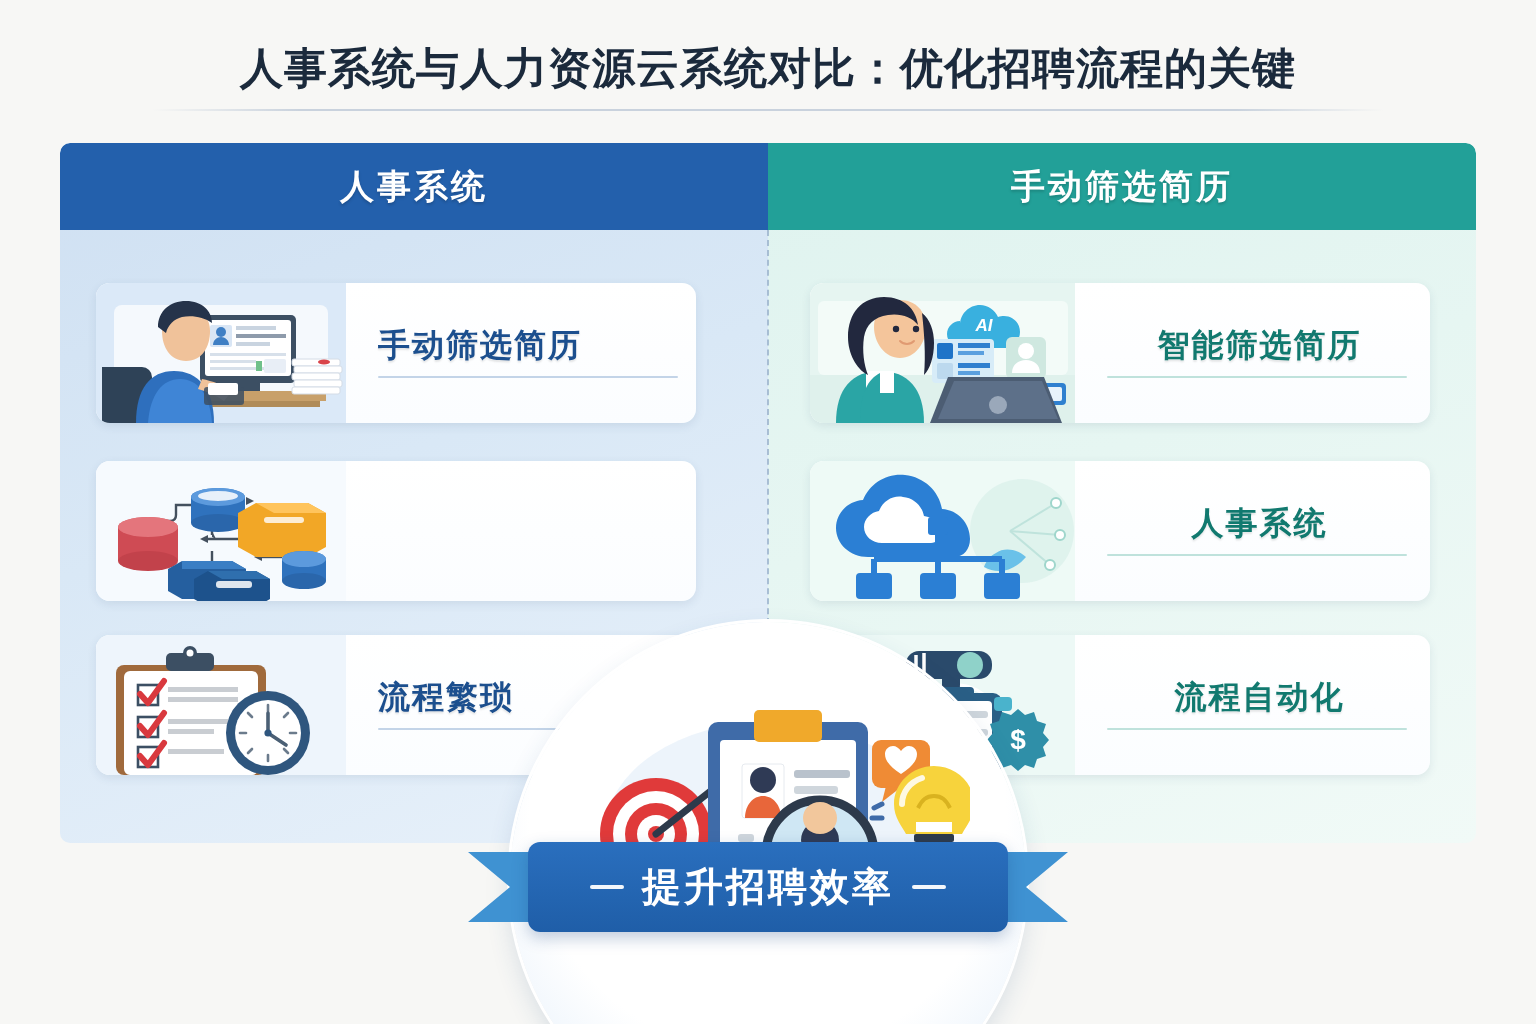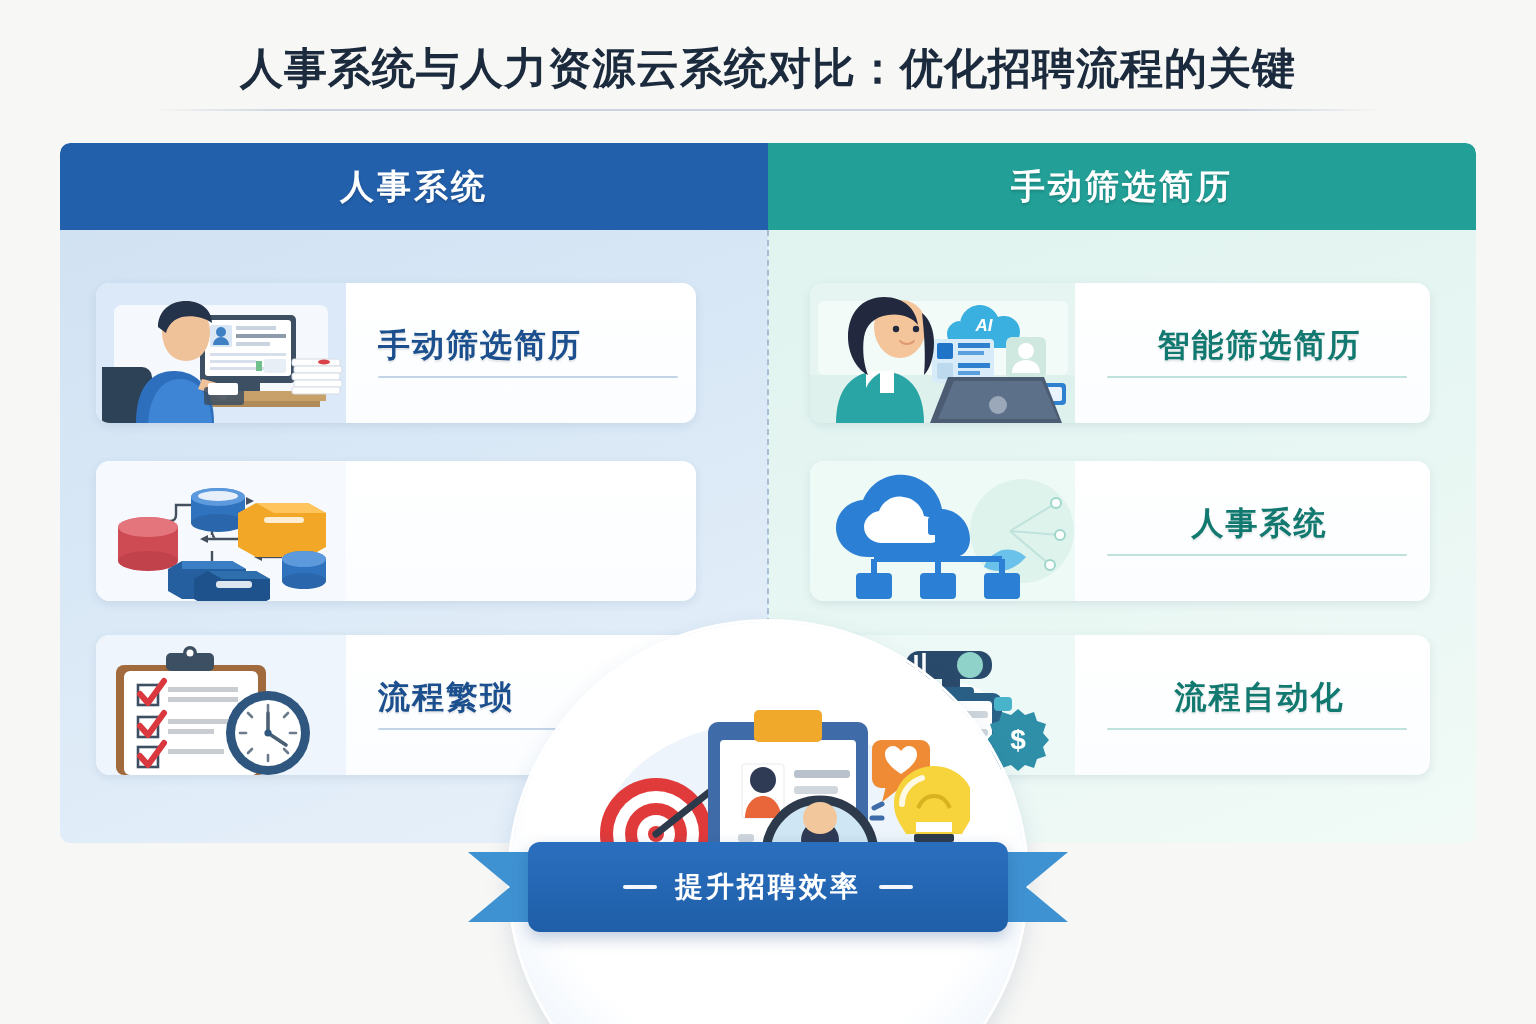--- a/index.html
+++ b/index.html
@@ -80,21 +80,21 @@
   .ribbon{position:absolute;left:0;top:220px;width:600px;height:90px;}
   .ribbon-tail{position:absolute;top:10px;width:120px;height:70px;background:#3f92d2;}
   .ribbon-tail.l{left:0;clip-path:polygon(0 0,100% 0,100% 100%,0 100%,42px 50%);}
   .ribbon-tail.r{right:0;clip-path:polygon(0 0,100% 0,calc(100% - 42px) 50%,100% 100%,0 100%);}
   .ribbon-main{
     position:absolute;left:60px;top:0;width:480px;height:90px;border-radius:12px;
     background:linear-gradient(180deg,#2a6fbe 0%,#1f5ea8 100%);
     display:flex;align-items:center;justify-content:center;
     box-shadow:0 6px 16px rgba(25,70,130,.28);
   }
-  .ribbon-text{color:#fff;font-size:28px;font-weight:bold;letter-spacing:3px;
+  .ribbon-text{color:#fff;font-size:39px;font-weight:bold;letter-spacing:3px;
                display:flex;align-items:center;gap:18px;white-space:nowrap;}
   .dash{display:inline-block;width:34px;height:4px;background:#ffffff;border-radius:2px;opacity:.95;}
 </style>
 </head>
 <body>
 
 <div id="stage">
 
   <div class="title-wrap">
     <div class="page-title">人事系统与人力资源云系统对比：优化招聘流程的关键</div>

